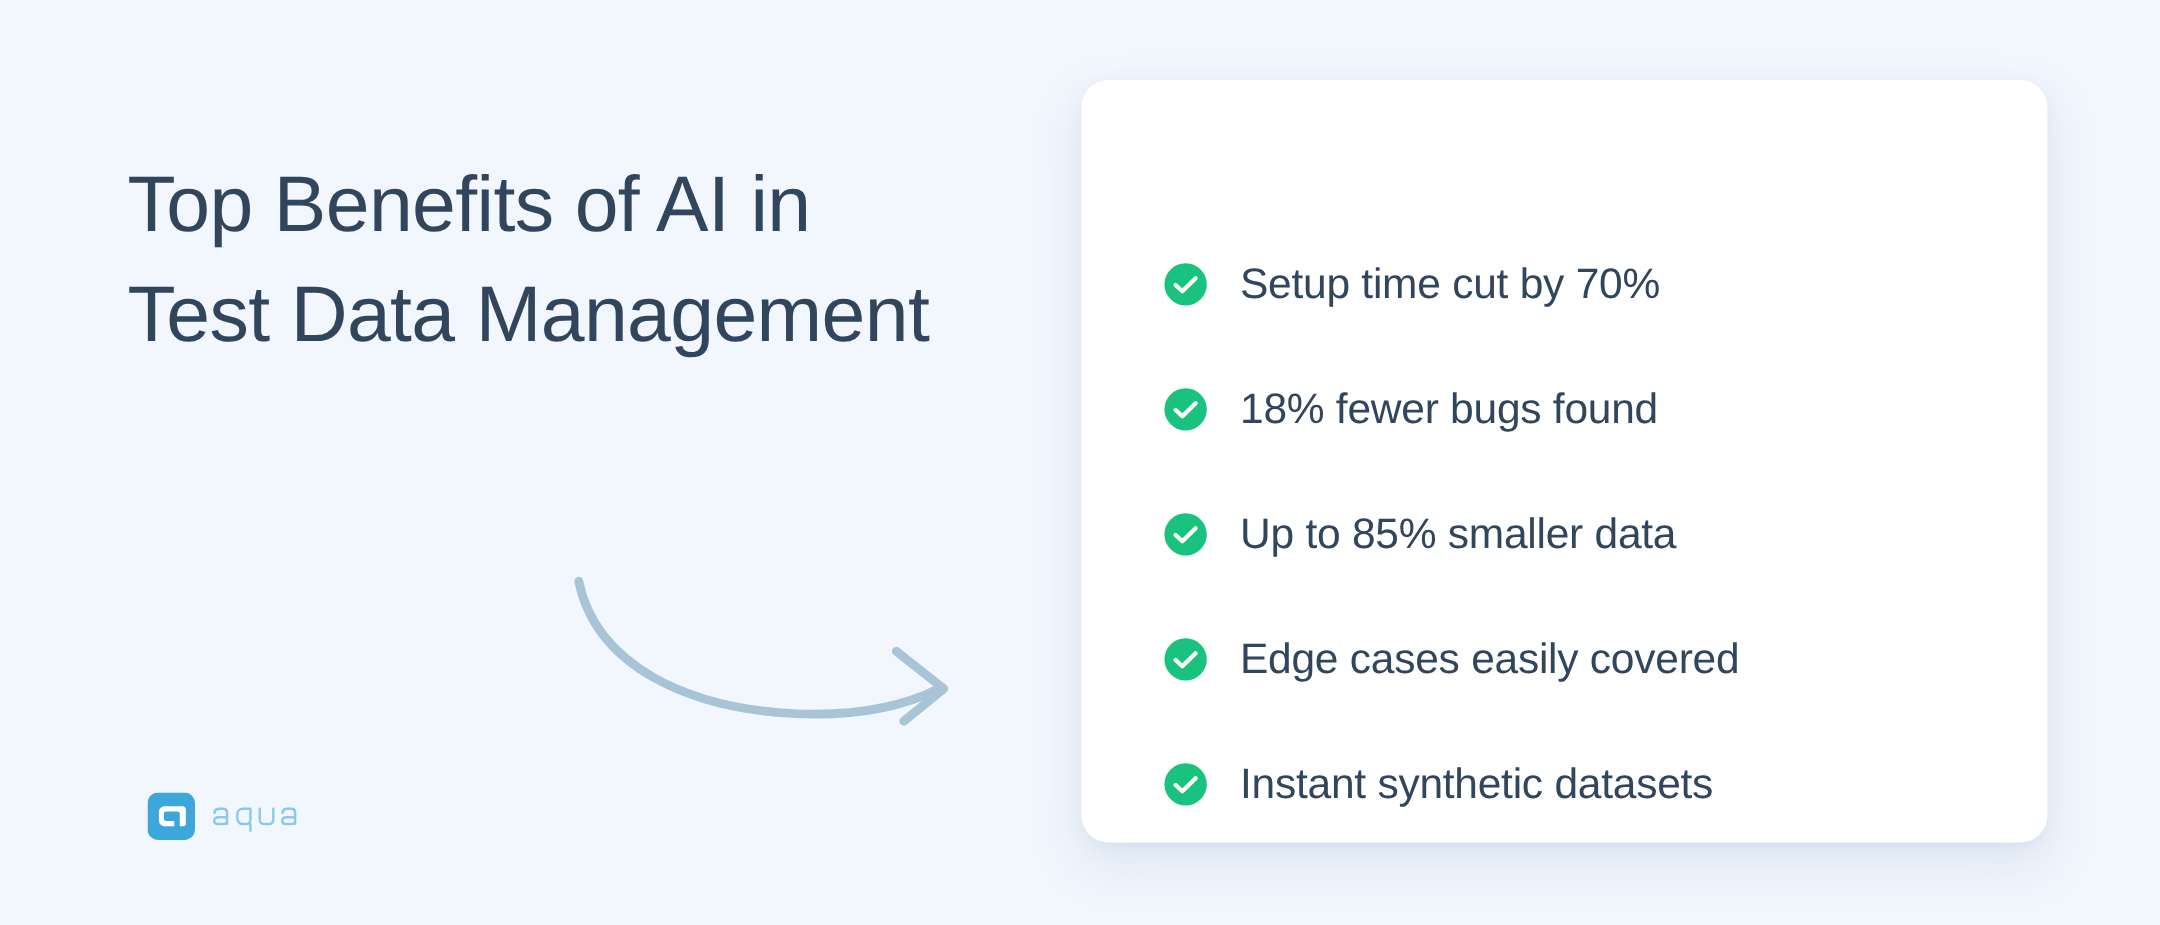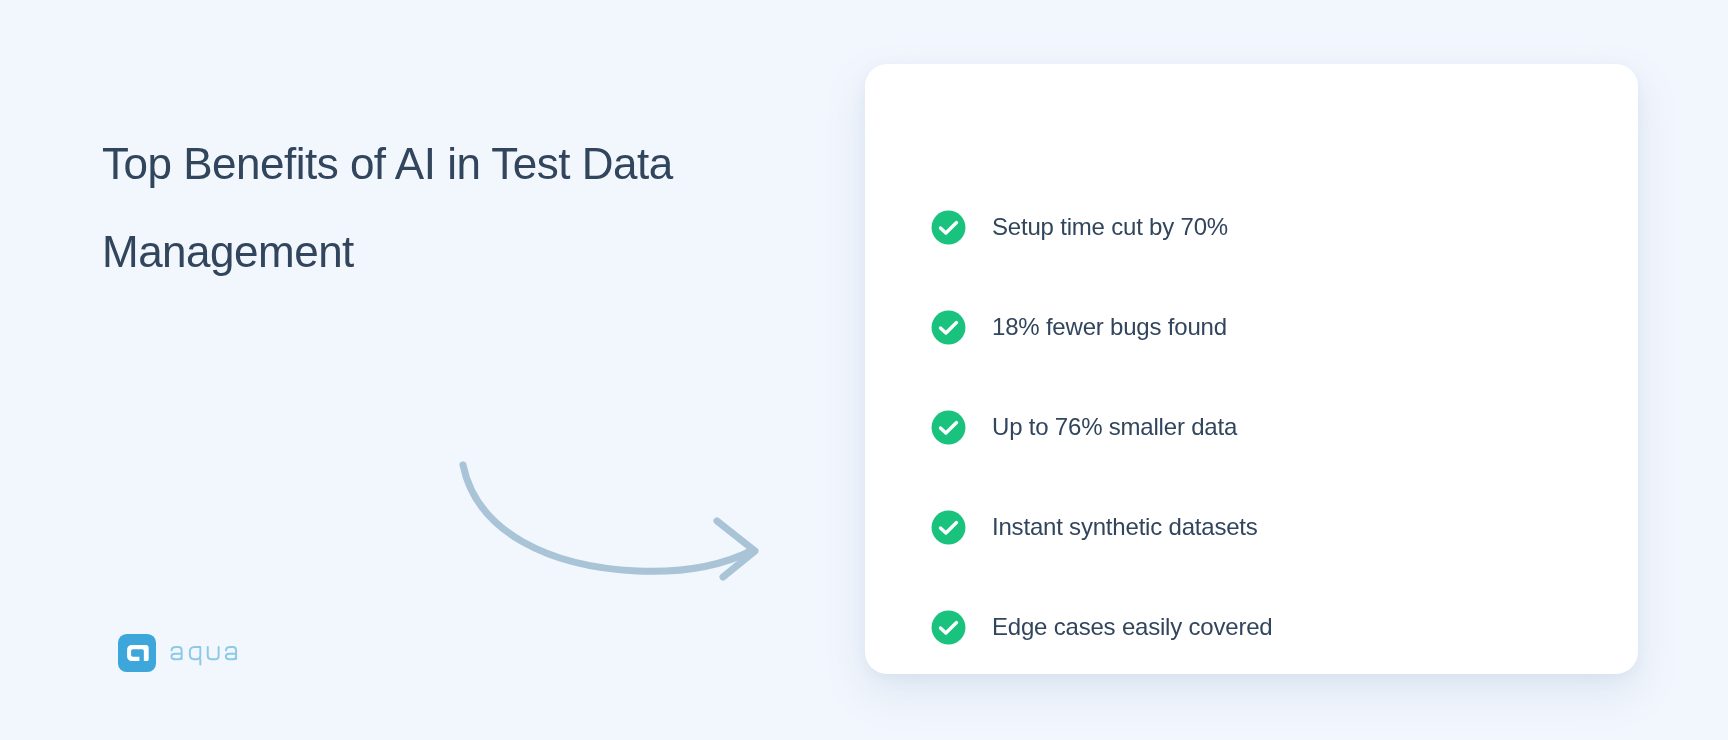--- a/index.html
+++ b/index.html
@@ -27,21 +27,21 @@
   
   .left-col {
     position: absolute;
     left: 102px;
     top: 120px;
     width: 660px;
     height: 560px;
   }
 
   .headline {
-    font-size: 44px;
+    font-size: 63px;
     line-height: 88px;
     font-weight: 400;
     letter-spacing: -0.5px;
     color: #31455c;
     width: 660px;
   }
 
   
   .arrow-wrap {
     position: absolute;
@@ -103,21 +103,21 @@
   }
 
   .check-icon {
     flex: 0 0 auto;
     width: 37px;
     height: 37px;
     display: block;
   }
 
   .benefit-text {
-    font-size: 24px;
+    font-size: 34px;
     line-height: 40px;
     font-weight: 400;
     color: #31455c;
     letter-spacing: -0.2px;
     white-space: nowrap;
   }
 </style>
 </head>
 <body>
 
@@ -178,35 +178,35 @@
           <path d="M6.8 12.3 L10.3 15.6 L17.2 8.8" fill="none" stroke="#ffffff" stroke-width="2.2" stroke-linecap="round" stroke-linejoin="round"></path>
         </svg>
         <span class="benefit-text">18% fewer bugs found</span>
       </li>
 
       <li class="benefit-item">
         <svg class="check-icon" viewBox="0 0 24 24">
           <circle cx="12" cy="12" r="11" fill="#19C37D"></circle>
           <path d="M6.8 12.3 L10.3 15.6 L17.2 8.8" fill="none" stroke="#ffffff" stroke-width="2.2" stroke-linecap="round" stroke-linejoin="round"></path>
         </svg>
-        <span class="benefit-text">Up to 76% smaller data</span>
+        <span class="benefit-text">Up to 85% smaller data</span>
+      </li>
+
+      <li class="benefit-item">
+        <svg class="check-icon" viewBox="0 0 24 24">
+          <circle cx="12" cy="12" r="11" fill="#19C37D"></circle>
+          <path d="M6.8 12.3 L10.3 15.6 L17.2 8.8" fill="none" stroke="#ffffff" stroke-width="2.2" stroke-linecap="round" stroke-linejoin="round"></path>
+        </svg>
+        <span class="benefit-text">Edge cases easily covered</span>
       </li>
 
       <li class="benefit-item">
         <svg class="check-icon" viewBox="0 0 24 24">
           <circle cx="12" cy="12" r="11" fill="#19C37D"></circle>
           <path d="M6.8 12.3 L10.3 15.6 L17.2 8.8" fill="none" stroke="#ffffff" stroke-width="2.2" stroke-linecap="round" stroke-linejoin="round"></path>
         </svg>
         <span class="benefit-text">Instant synthetic datasets</span>
       </li>
 
-      <li class="benefit-item">
-        <svg class="check-icon" viewBox="0 0 24 24">
-          <circle cx="12" cy="12" r="11" fill="#19C37D"></circle>
-          <path d="M6.8 12.3 L10.3 15.6 L17.2 8.8" fill="none" stroke="#ffffff" stroke-width="2.2" stroke-linecap="round" stroke-linejoin="round"></path>
-        </svg>
-        <span class="benefit-text">Edge cases easily covered</span>
-      </li>
-
     </ul>
   </div>
 
 </div>
 
 </body></html>

